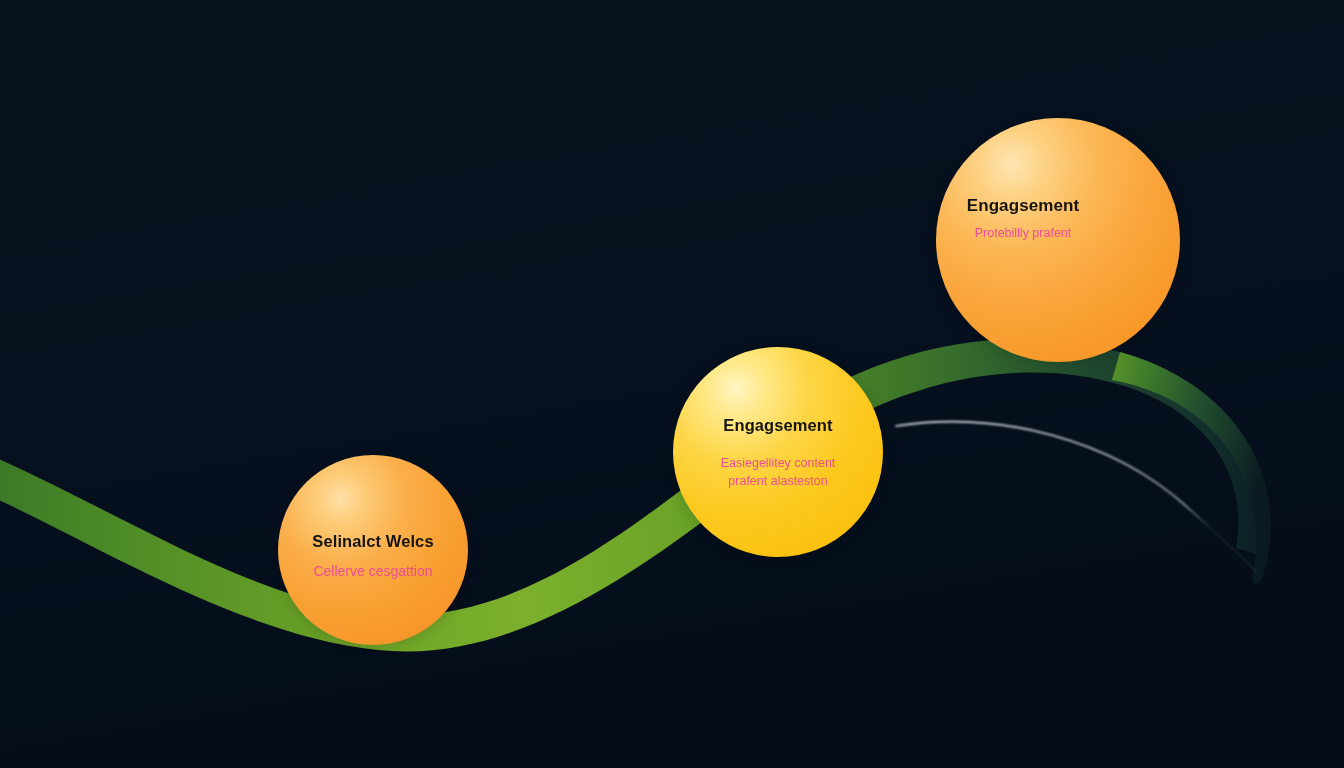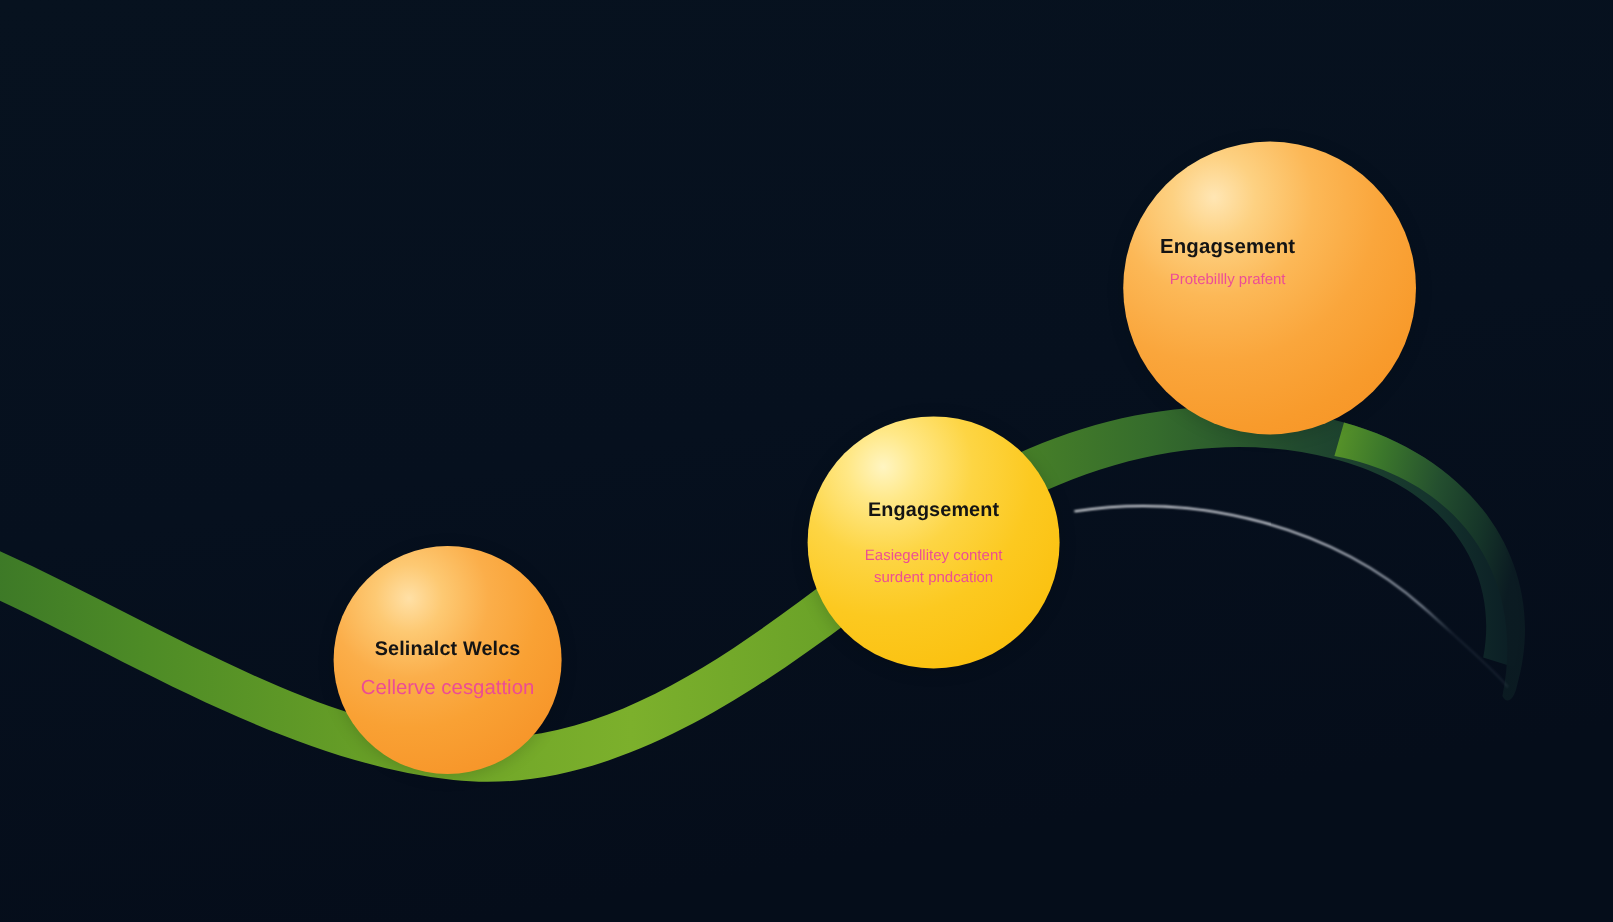--- a/index.html
+++ b/index.html
@@ -42,21 +42,21 @@
   .node-sub {
     font-weight: normal;
     color: #ec4899;
     opacity: .95;
   }
   .node-sub span { display: block; white-space: nowrap; }
 
   
   #node-1-label { left: 243px; top: 531px; width: 260px; }
   #node-1-label .node-title { font-size: 16.5px; margin-bottom: 6px; }
-  #node-1-label .node-sub   { font-size: 17px; margin-top: 12px; }
+  #node-1-label .node-sub   { font-size: 14px; margin-top: 12px; }
 
   
   #node-2-label { left: 648px; top: 415px; width: 260px; }
   #node-2-label .node-title { font-size: 16.5px; margin-bottom: 6px; }
   #node-2-label .node-sub   { font-size: 12.5px; line-height: 1.42; margin-top: 20px; }
 
   
   #node-3-label { left: 892px; top: 196px; width: 262px; }
   #node-3-label .node-title { font-size: 17px; margin-bottom: 7px; }
   #node-3-label .node-sub   { font-size: 12.5px; line-height: 1.45; }
@@ -190,21 +190,21 @@
     <div class="node-title">Selinalct Welcs</div>
     <div class="node-sub">
       <span>Cellerve cesgattion</span>
     </div>
   </div>
 
   <div class="node-label" id="node-2-label">
     <div class="node-title">Engagsement</div>
     <div class="node-sub">
       <span>Easiegellitey content</span>
-      <span>surdent pndcation</span>
+      <span>prafent alasteston</span>
     </div>
   </div>
 
   <div class="node-label" id="node-3-label">
     <div class="node-title">Engagsement</div>
     <div class="node-sub">
       <span>Protebillly prafent</span>
     </div>
   </div>
 

